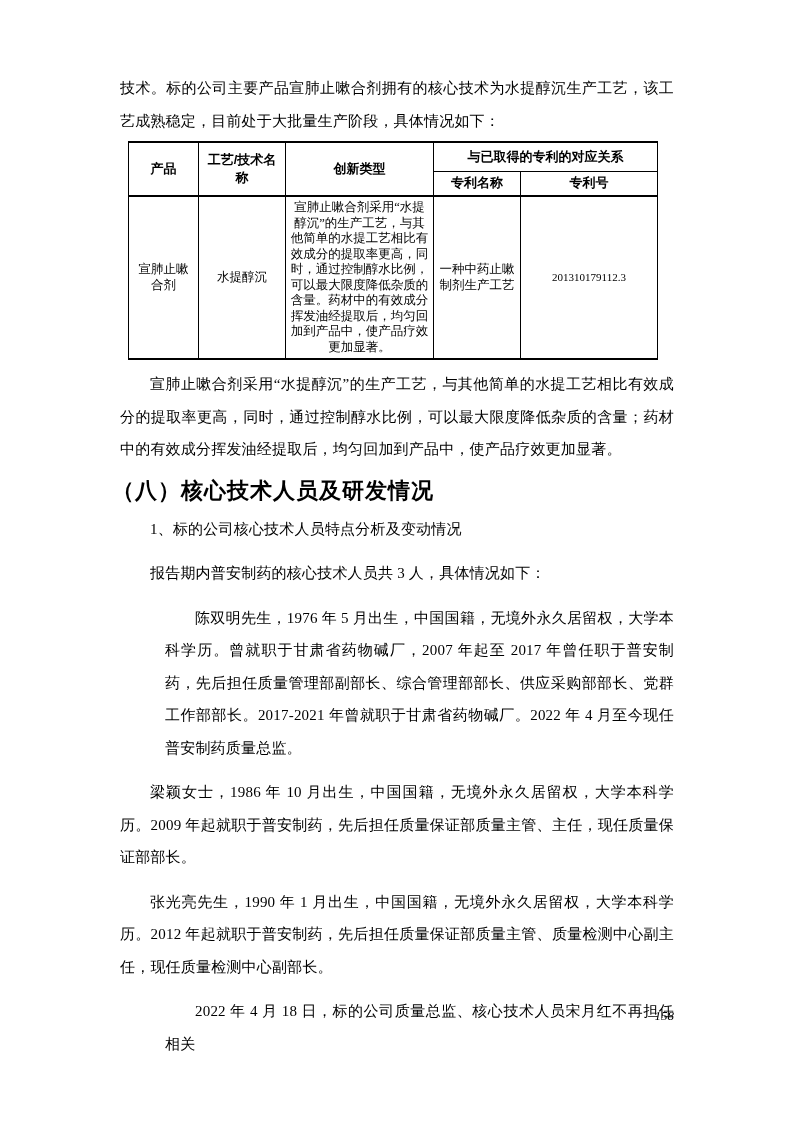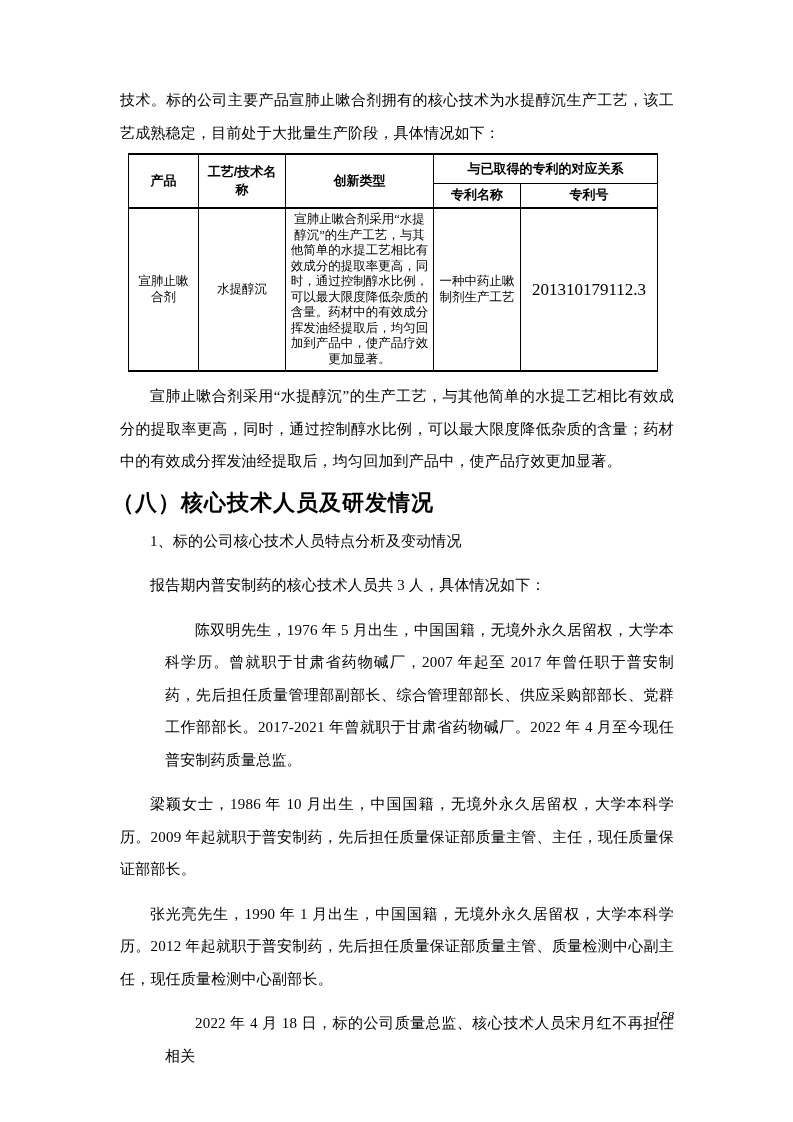--- a/index.html
+++ b/index.html
@@ -1,21 +1,21 @@
 <!DOCTYPE html>
 <html><head>
 <meta charset="utf-8">
 <style>
   html,body { margin:0; padding:0; background:#ffffff; }
   .page {
     position:relative; width:793px; height:1122px; background:#ffffff;
     overflow:hidden; color:#000;
     font-family:"Liberation Serif","DejaVu Serif",serif;
   }
-  .content { position:absolute; top:84px; left:120px; width:554px; }
+  .content { position:absolute; top:72px; left:120px; width:554px; }
 
   p.body {
     font-size:15px; line-height:32.5px; letter-spacing:0.2px;
     text-align:justify; text-indent:2em; margin:0 0 12px 0;
   }
   p.no-indent { text-indent:0; margin-bottom:4px; }
   p.bold-kai { font-weight:normal;margin-left:45px; }
 
   table.tech {
     border-collapse:collapse; table-layout:fixed;
@@ -29,21 +29,21 @@
     font-weight:bold; font-size:13px; line-height:1.4;
     text-align:center; vertical-align:middle; padding:2px 3px;
   }
   table.tech thead tr.top th { height:24px; }
   table.tech thead tr.sub th { height:19px; }
   table.tech tbody td {
     border:1px solid #000; border-top:2.5px solid #000;
     font-size:12.5px; line-height:15.5px;
     text-align:center; vertical-align:middle; padding:3px 4px;
   }
-  table.tech tbody td.num { font-size:17px;text-align:center; }
+  table.tech tbody td.num { font-size:11px;text-align:center; }
 
   h2.section {
     font-family:"Liberation Sans","DejaVu Sans",sans-serif;
     font-weight:bold; font-size:22px; line-height:26px; letter-spacing:1px;
     margin:6px 0 9px -8px;
   }
 
   .page-number {
     position:absolute; top:1008px; right:119px;
     font-size:13px; font-family:"Liberation Serif","DejaVu Serif",serif;font-style:italic;

